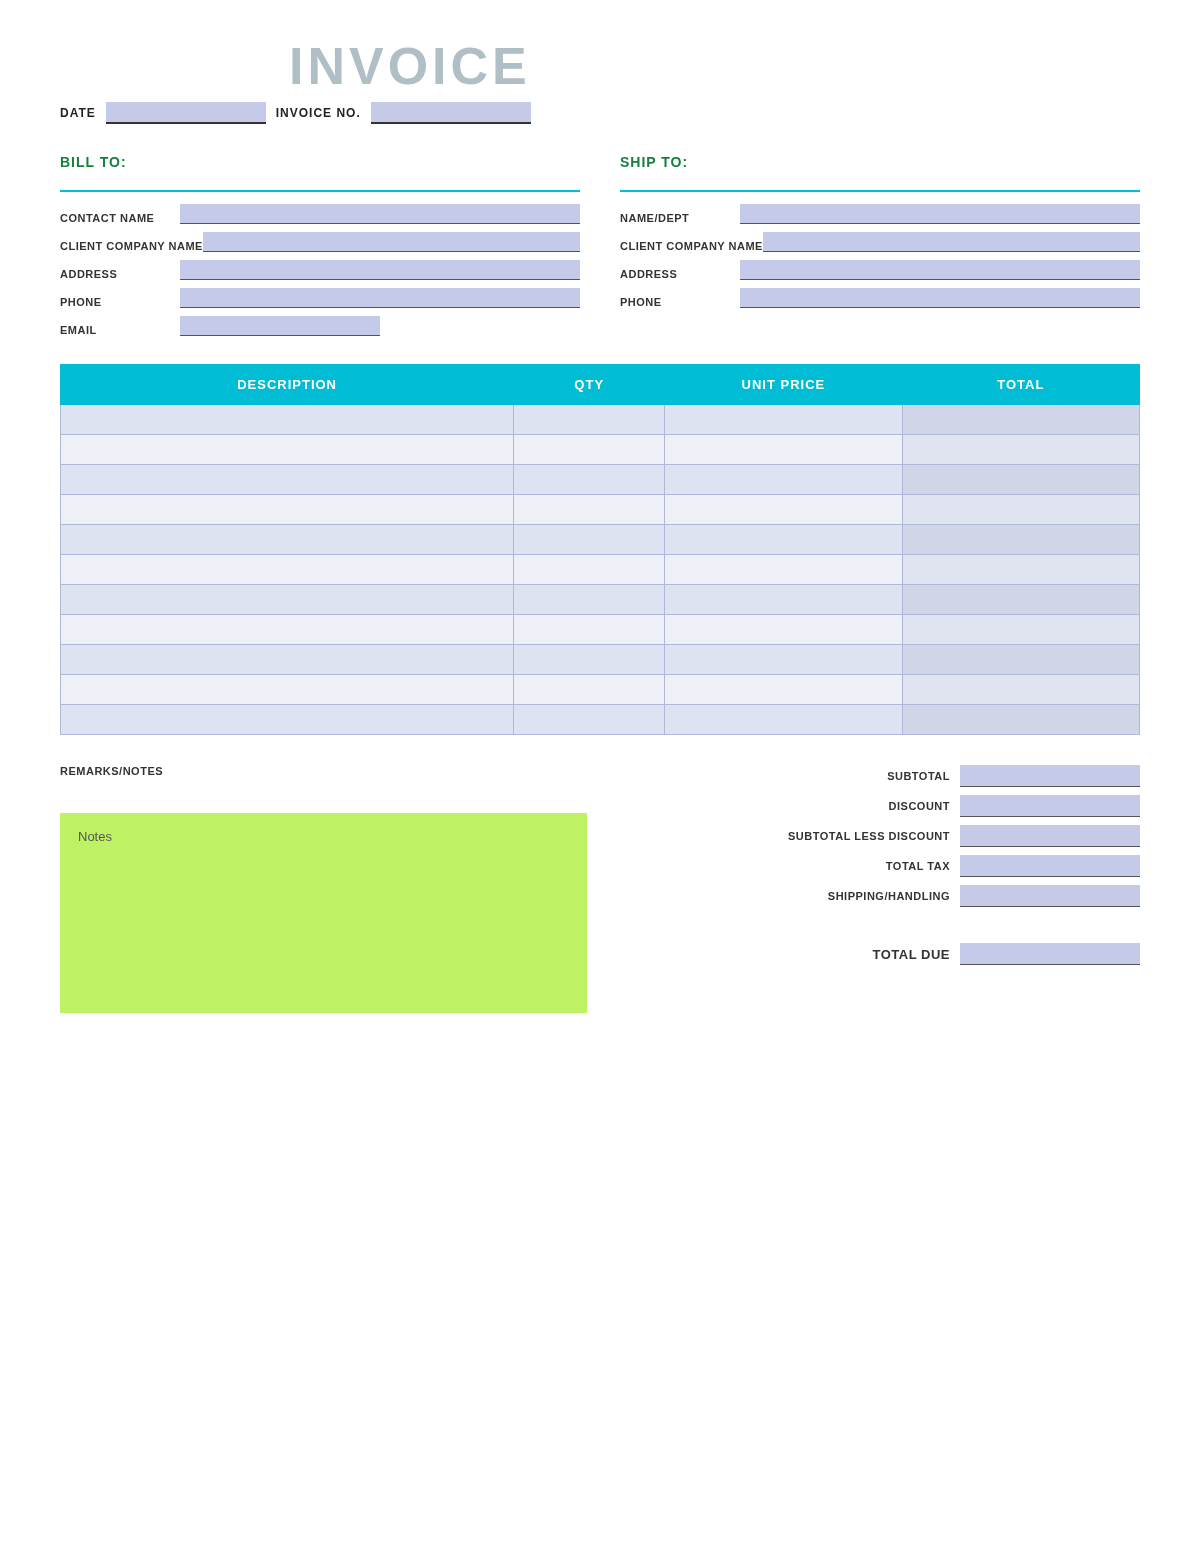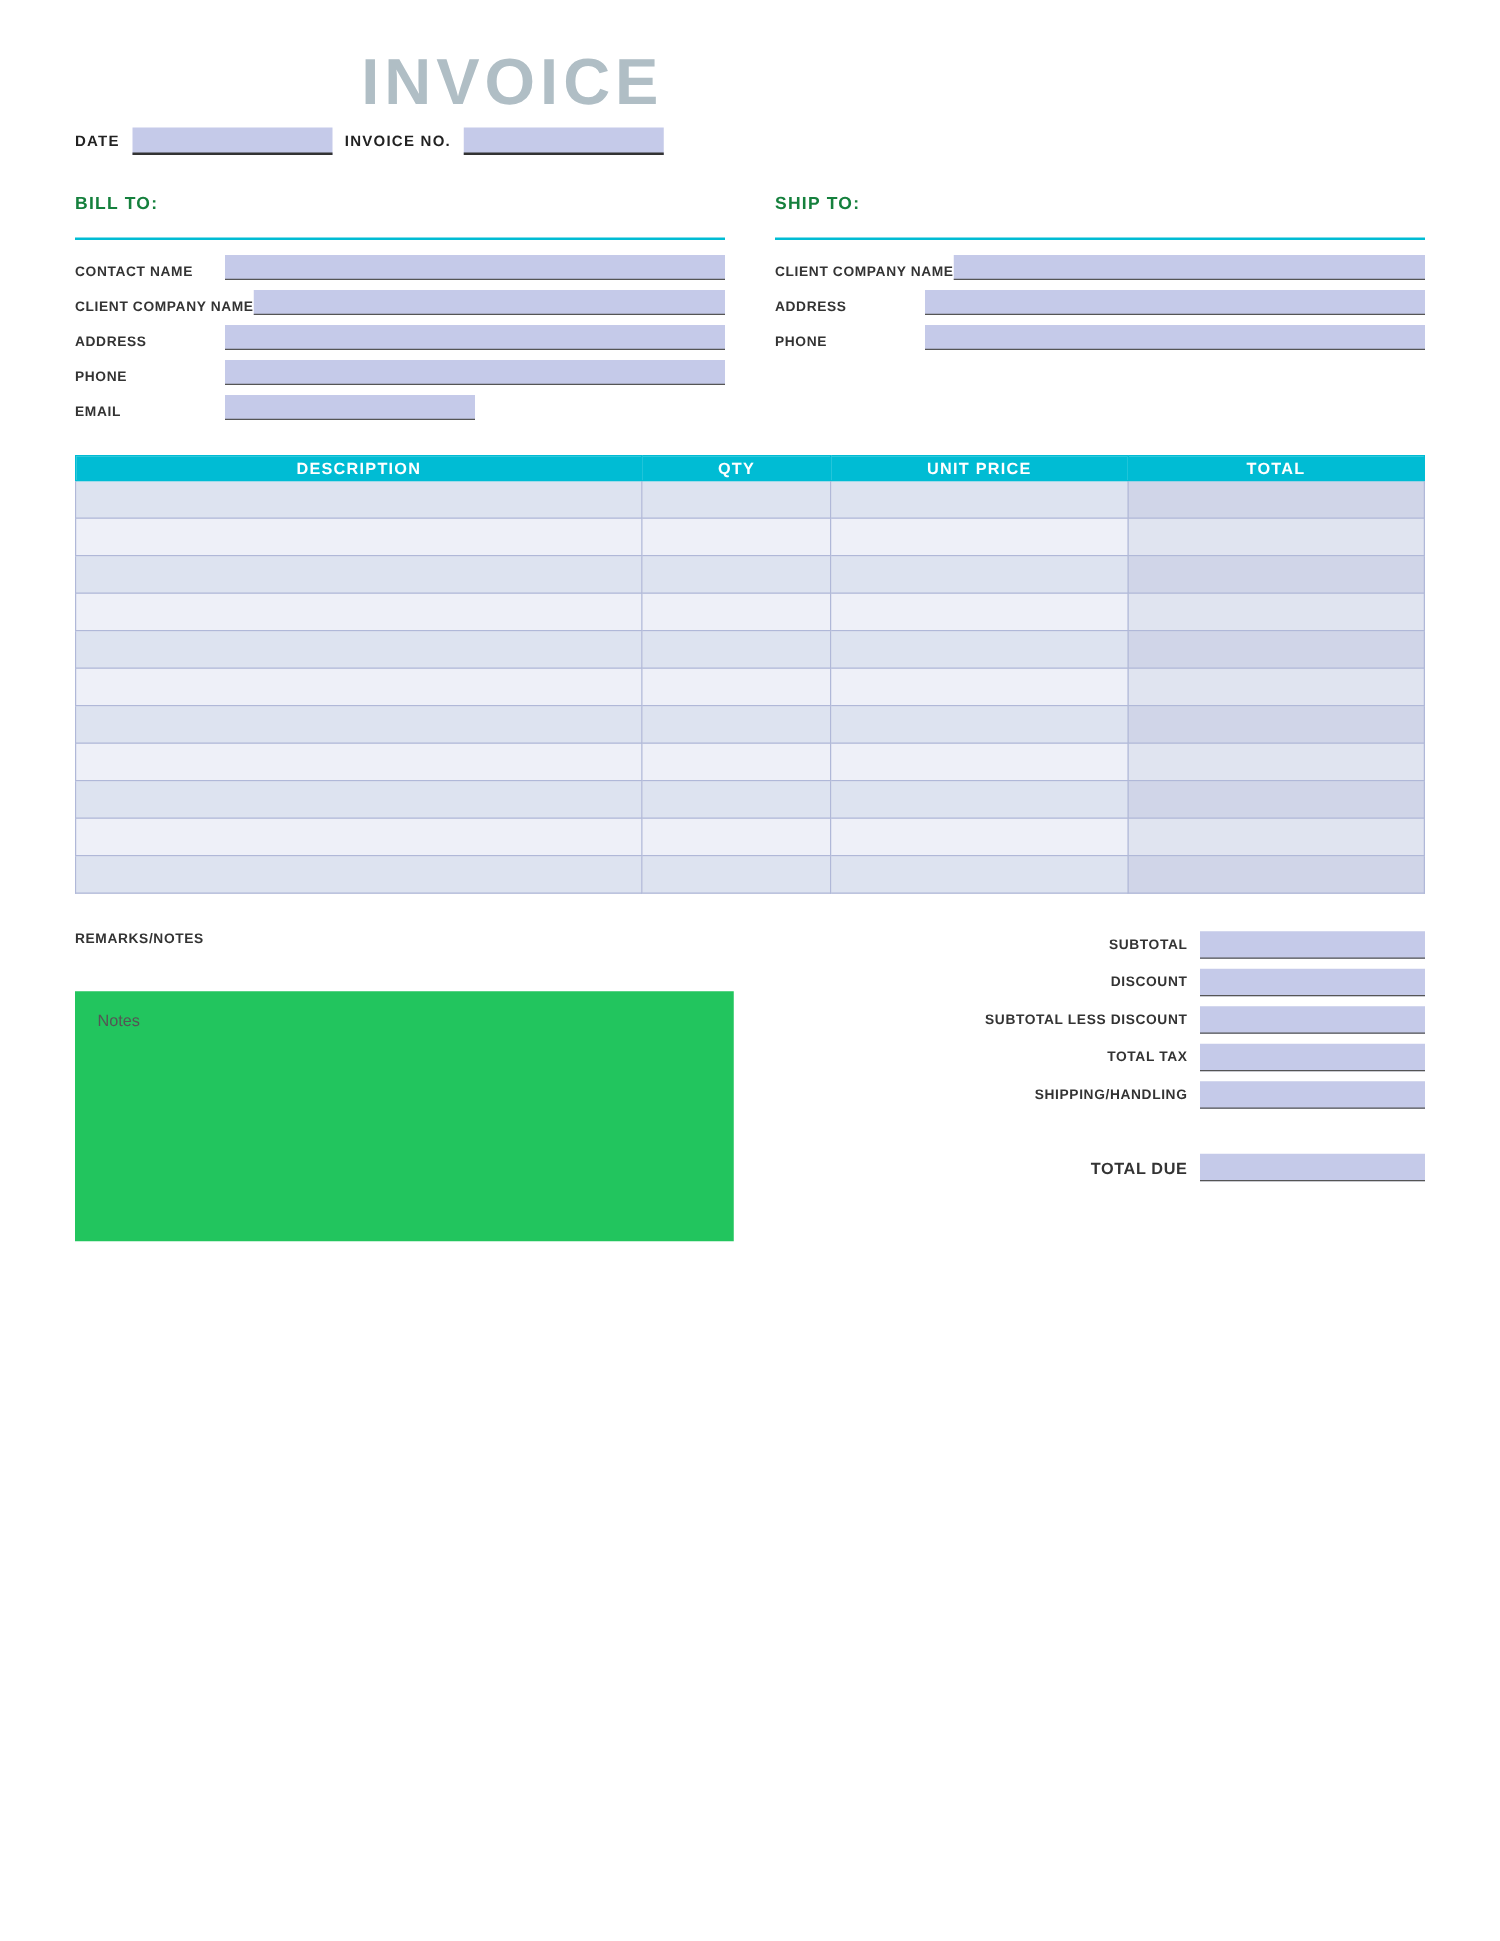--- a/index.html
+++ b/index.html
@@ -112,21 +112,21 @@
     }
     .items-table thead tr {
       background: #00bcd4;
     }
     .items-table thead th {
       color: #fff;
       font-size: 13px;
       font-weight: bold;
       letter-spacing: 1px;
       text-align: center;
-      padding: 2px 8px;
+      padding: 12px 8px;
       border: 1px solid #00bcd4;
     }
     .items-table tbody tr:nth-child(odd) {
       background: #dde3f0;
     }
     .items-table tbody tr:nth-child(even) {
       background: #eef0f8;
     }
     .items-table tbody td {
       border: 1px solid #b0b8d8;
@@ -160,21 +160,21 @@
       letter-spacing: 0.5px;
       color: #333;
       margin-bottom: 8px;
     }
     .notes-label {
       font-size: 13px;
       color: #555;
       padding: 6px 8px;
     }
     .notes-area {
-      background: #22c55e;
+      background: #bef264;
       min-height: 200px;
       width: 100%;
       padding: 10px;
       font-size: 13px;
       color: #555;
       margin-top: 36px;
     }
 
     .totals-block {
       flex: 1;
@@ -259,20 +259,24 @@
       <div class="form-field"></div>
     </div>
     <div class="form-row">
       <label>EMAIL</label>
       <div class="form-field" style="max-width:200px;"></div>
     </div>
   </div>
   <div class="ship-block">
     <div class="section-title">SHIP TO:</div>
     <div class="form-row">
+      <label>NAME/DEPT</label>
+      <div class="form-field"></div>
+    </div>
+    <div class="form-row">
       <label>CLIENT COMPANY NAME</label>
       <div class="form-field"></div>
     </div>
     <div class="form-row">
       <label>ADDRESS</label>
       <div class="form-field"></div>
     </div>
     <div class="form-row">
       <label>PHONE</label>
       <div class="form-field"></div>

